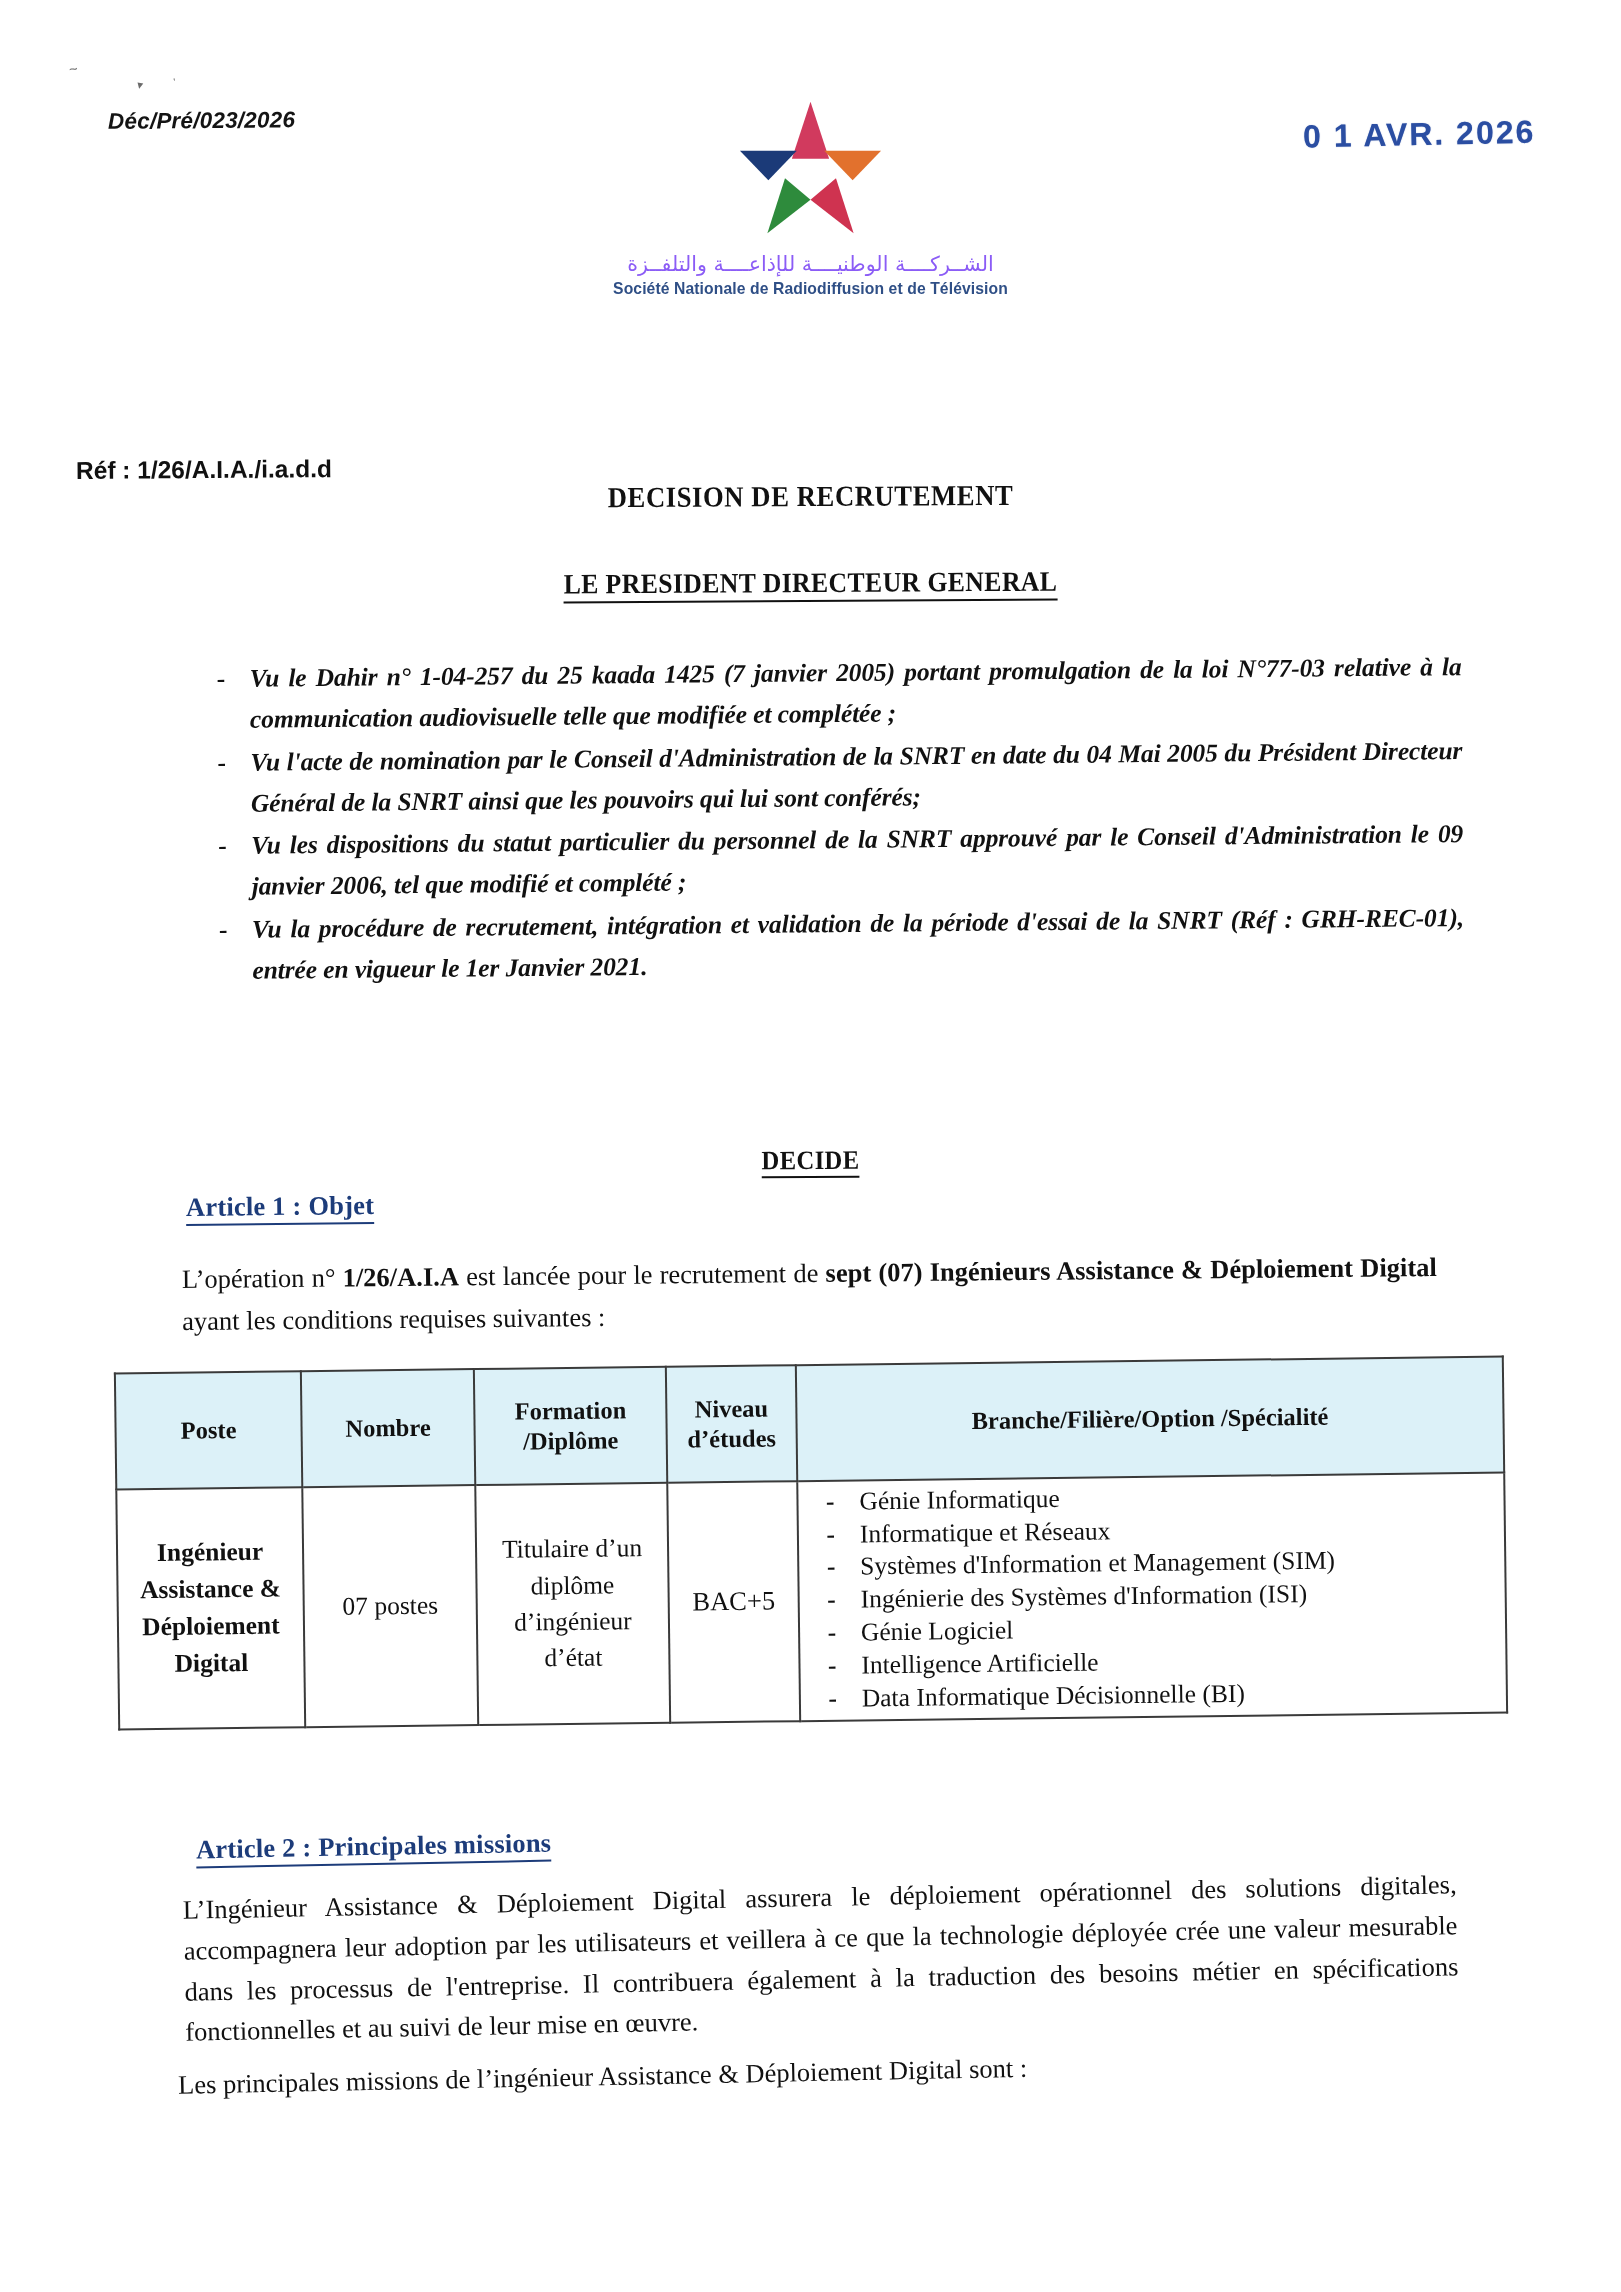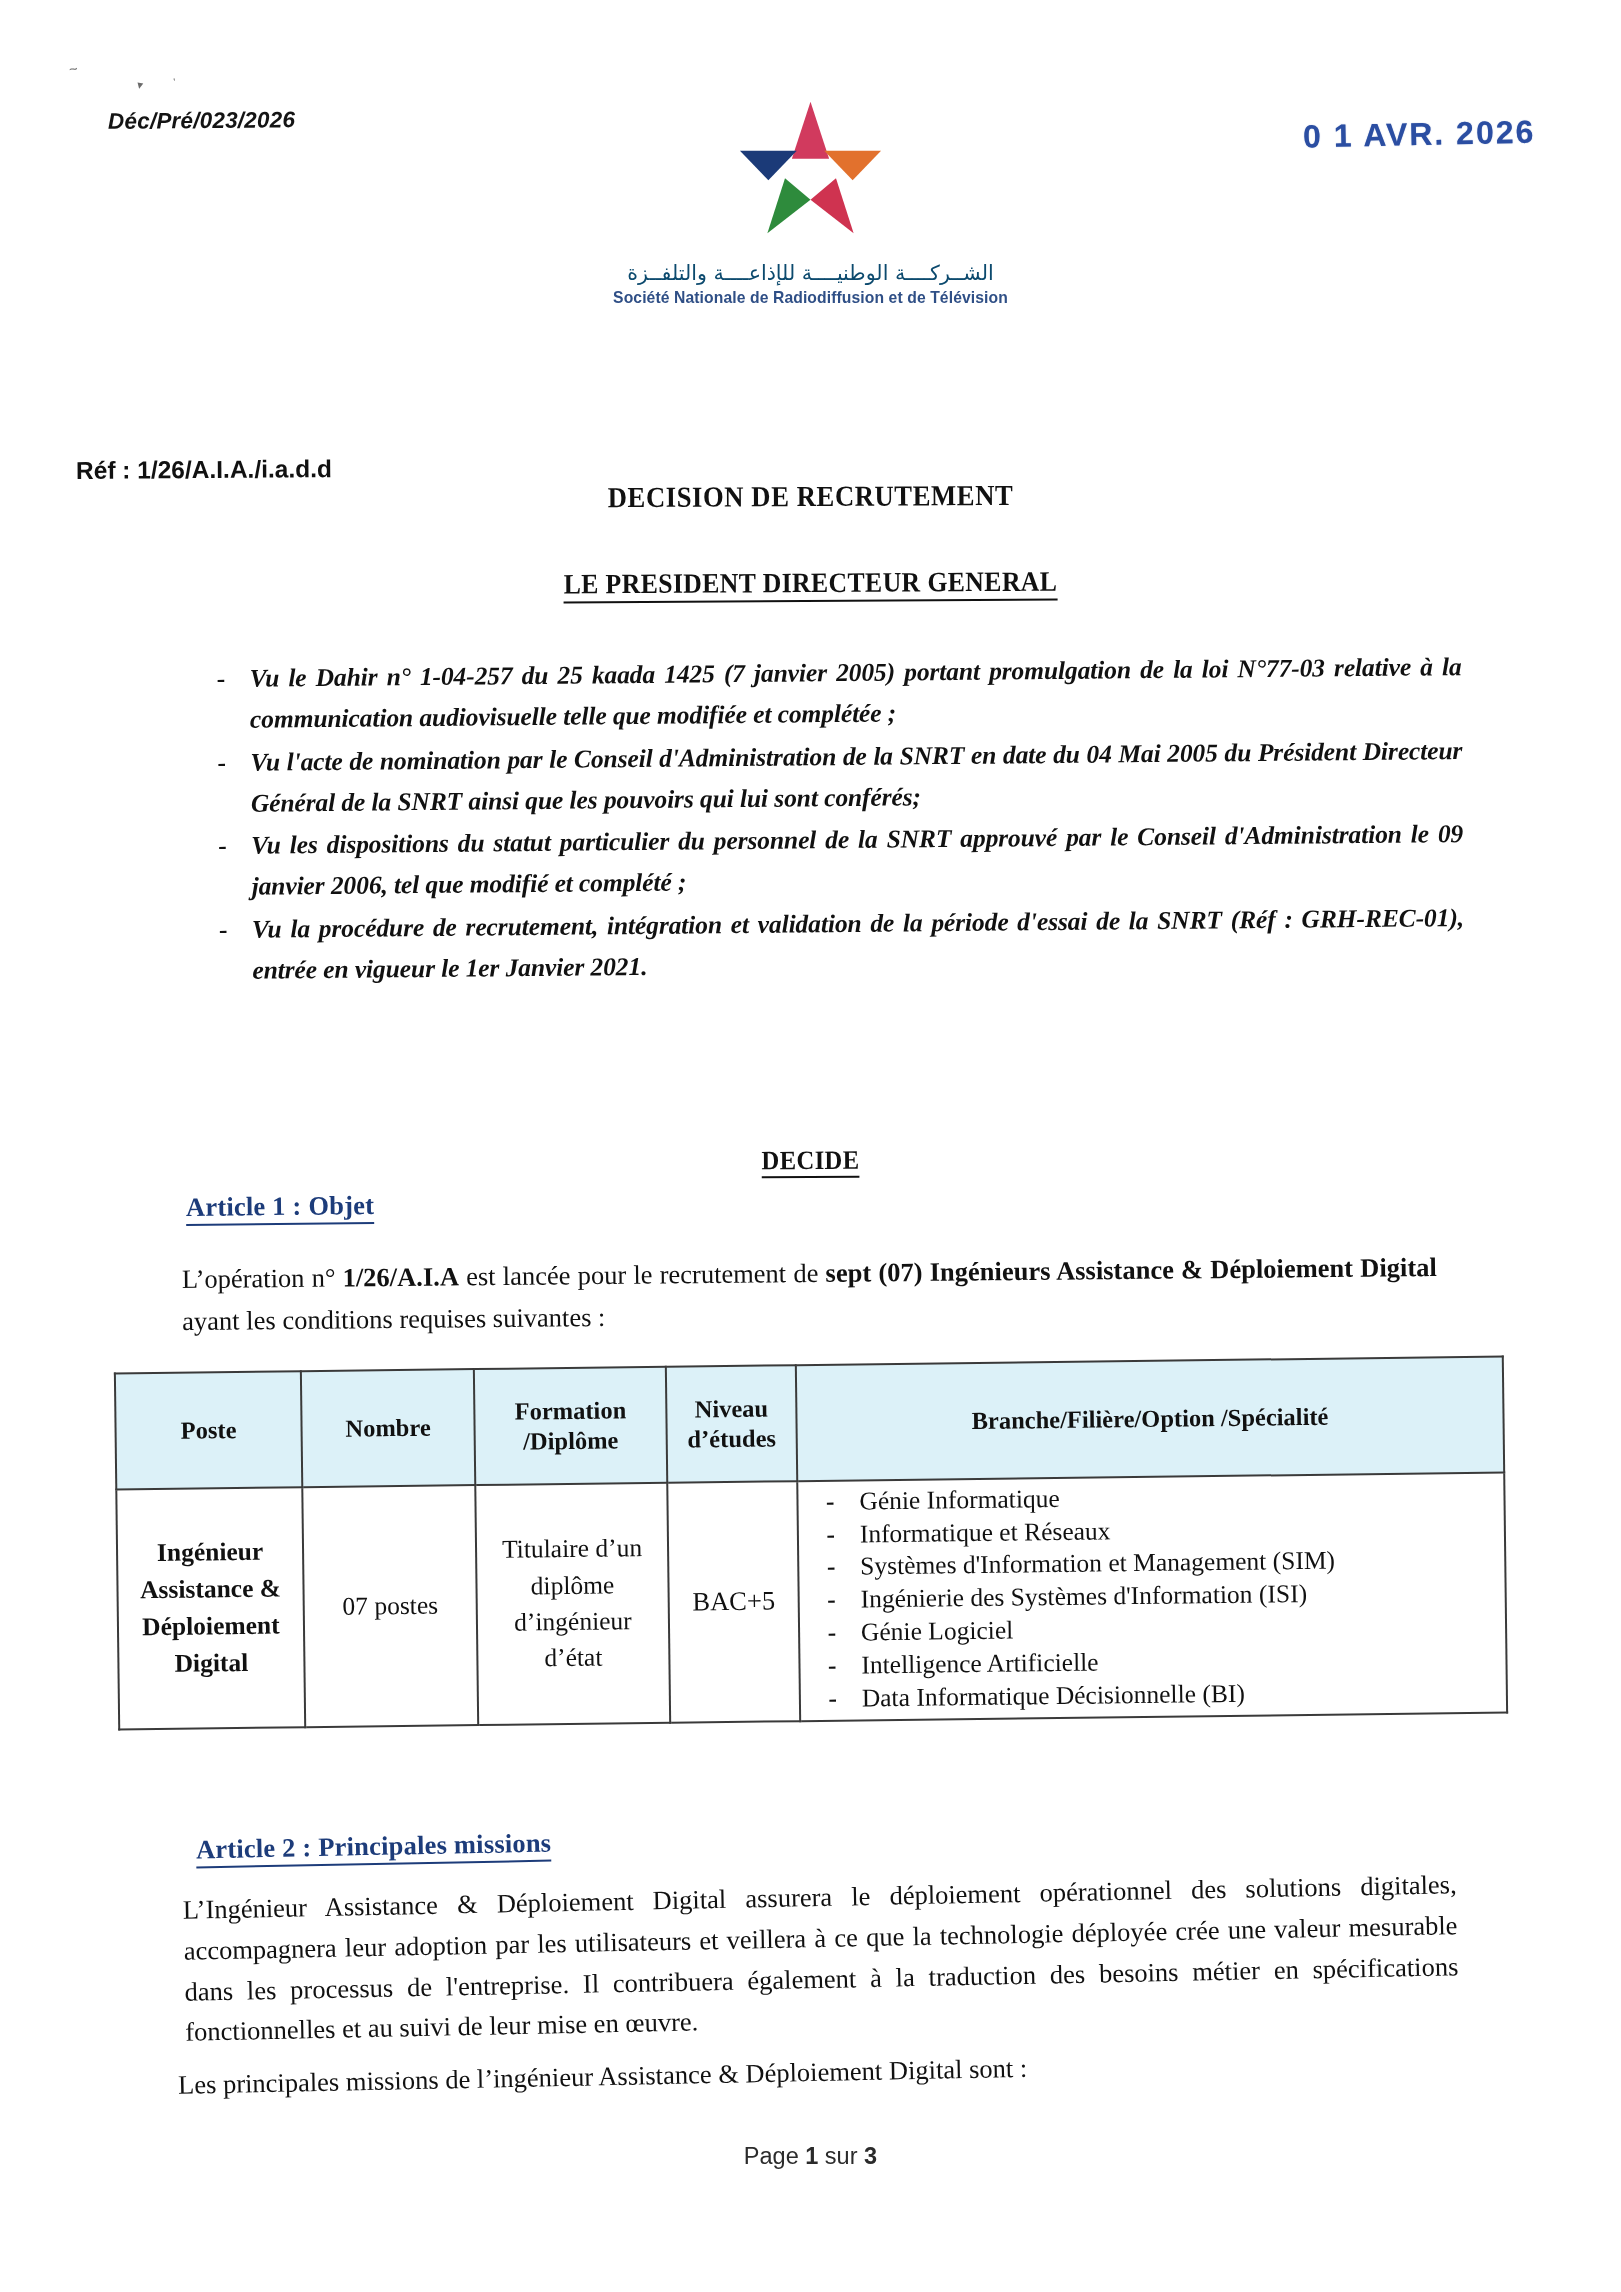--- a/index.html
+++ b/index.html
@@ -64,24 +64,24 @@
     left: 0;
     right: 0;
     top: 94px;
     text-align: center;
   }
   .logo-star {
     display: block;
     margin: 0 auto;
   }
   .org-ar {
-    margin-top: 20px;
+    margin-top: 11px;
     font-family: "DejaVu Sans", sans-serif;
     font-size: 20.6px;
-    color: #0c4a6e;
+    color: #8b5cf6;
     direction: rtl;
     letter-spacing: 1px;
     line-height: 1.25;
   }
   .org-tif {
     font-family: "DejaVu Sans", sans-serif;
     font-size: 16.7px;
     color: #2f4f86;
     letter-spacing: 0.5px;
     line-height: 1.3;
@@ -450,18 +450,15 @@
   </div>
 
   <div class="article2-head">
     <span class="article-head">Article 2 : Principales missions</span>
   </div>
   <div class="article2-body">
     <p>L’Ingénieur Assistance &amp; Déploiement Digital assurera le déploiement opérationnel des solutions digitales, accompagnera leur adoption par les utilisateurs et veillera à ce que la technologie déployée crée une valeur mesurable dans les processus de l'entreprise. Il contribuera également à la traduction des besoins métier en spécifications fonctionnelles et au suivi de leur mise en œuvre.</p>
   </div>
   <div class="article2-tail">Les principales missions de l’ingénieur Assistance &amp; Déploiement Digital sont :</div>
 
-  <div class="footer">
-    <span>Page </span><b>1</b><span> sur </span><b>3</b>
-  </div>
 
 </div>
 
 
 </body></html>

